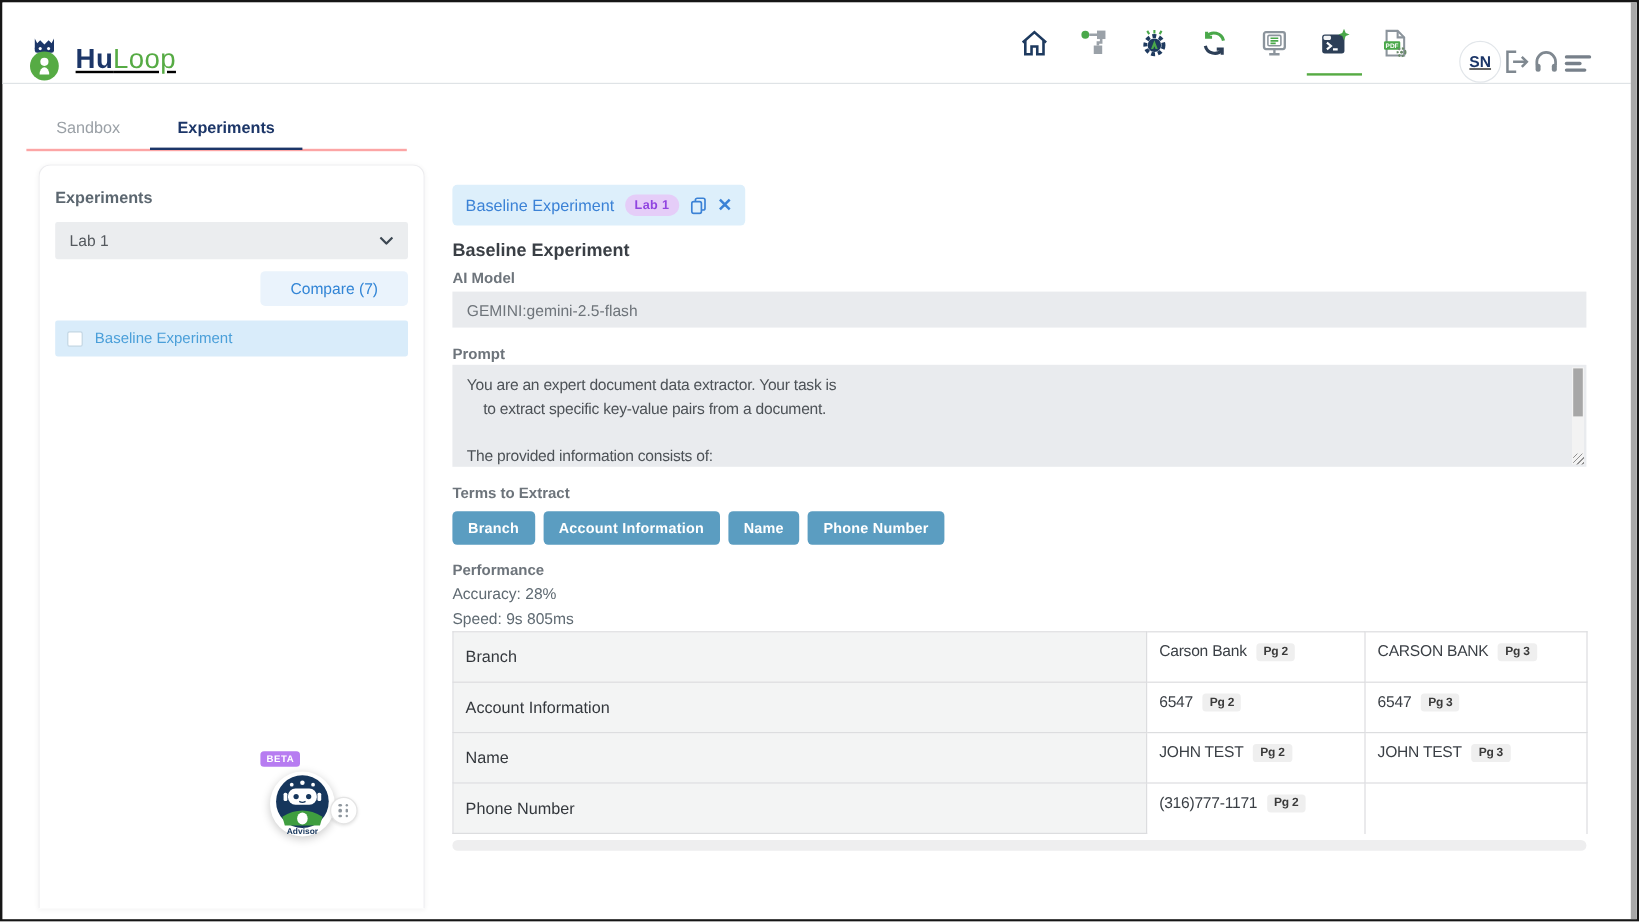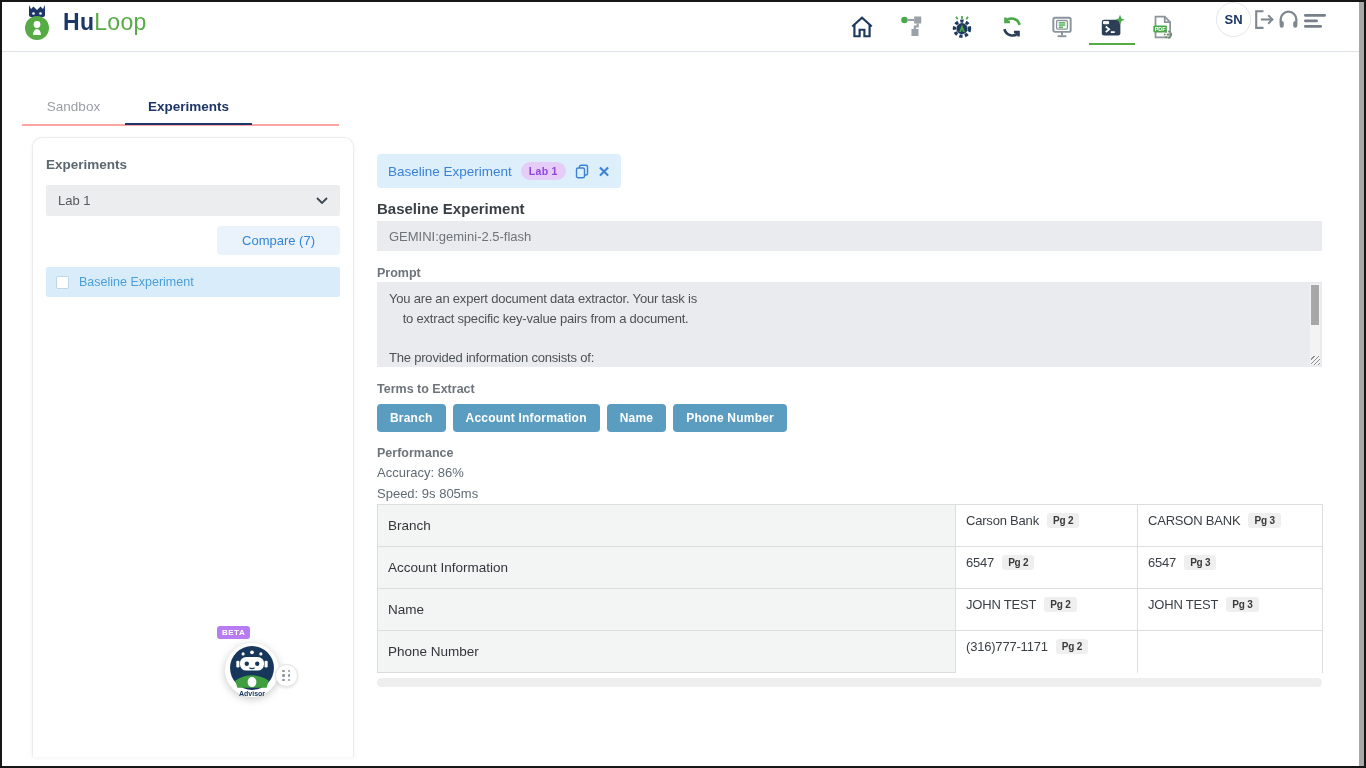--- a/index.html
+++ b/index.html
@@ -5,22 +5,22 @@
   * { box-sizing: border-box; }
   html,body { margin:0; padding:0; background:#e8e8e8; }
   .frame {
     position:relative; width:1366px; height:768px; margin:0 auto;
     background:#fff; border:2px solid #161616; overflow:hidden;
     font-family:"Liberation Sans", sans-serif;
   }
   .right-edge { position:absolute; top:0; right:0; width:5px; height:100%; background:#a8a8a8; z-index:50; }
 
   
-  .topbar { position:absolute; top:0; left:0; right:5px; height:50px; background:#fff;
-            border-bottom:1px solid #dfe3e6; display:flex; align-items:flex-start; z-index:10; }
+  .topbar { position:absolute; top:0; left:0; right:5px; height:68px; background:#fff;
+            border-bottom:1px solid #dfe3e6; display:flex; align-items:flex-end; z-index:10;text-decoration:underline; }
   .brand { display:flex; align-items:center; gap:9px; margin-left:18px; cursor:pointer; }
   .brand-text { font-size:23px; font-weight:700; letter-spacing:.3px; }
   .brand-hu { color:#1c3668; }
   .brand-loop { color:#56ab44; font-weight:500; }
 
   .nav-icons { display:flex; align-items:center; gap:22px; margin-left:auto; height:100%; }
   .nav-icon { width:28px; height:100%; position:relative; display:flex; align-items:center; justify-content:center; cursor:pointer; }
   .nav-icon.active::after { content:""; position:absolute; left:-9px; right:-9px; bottom:6px; height:2px; background:#56ab44; }
 
   .user-group { display:flex; align-items:center; margin:0 30px 0 40px; }
@@ -252,20 +252,21 @@
         <svg width="14" height="15" viewBox="0 0 14 15" fill="none" stroke="#3b82d6" stroke-width="1.4">
           <rect x="4.5" y="1.2" width="8" height="9.8" rx="1.5"></rect>
           <rect x="1.5" y="4" width="8" height="9.8" rx="1.5" fill="#ddeffb"></rect>
         </svg>
       </span>
       <span class="chip-close">✕</span>
     </div>
 
     <div class="exp-title">Baseline Experiment</div>
 
+    <div class="field-label">AI Model</div>
     <div class="ai-input">
       <span>GEMINI:gemini-2.5-flash</span>
     </div>
 
     <div class="field-label label-gap">Prompt</div>
     <div class="prompt-wrap">
       <div class="prompt-box">You are an expert document data extractor. Your task is
     to extract specific key-value pairs from a document.
 
 The provided information consists of:</div>
@@ -277,21 +278,21 @@
 
     <div class="field-label label-gap">Terms to Extract</div>
     <div class="terms-row">
       <span class="term-chip">Branch</span>
       <span class="term-chip">Account Information</span>
       <span class="term-chip">Name</span>
       <span class="term-chip">Phone Number</span>
     </div>
 
     <div class="field-label perf-label">Performance</div>
-    <div class="perf-line">Accuracy: 86%</div>
+    <div class="perf-line">Accuracy: 28%</div>
     <div class="perf-line">Speed: 9s 805ms</div>
 
     <table class="result-table">
       <colgroup>
           <col style="width:578px">
           <col style="width:182px">
           <col style="width:185px">
         </colgroup>
       <tbody>
         <tr>

